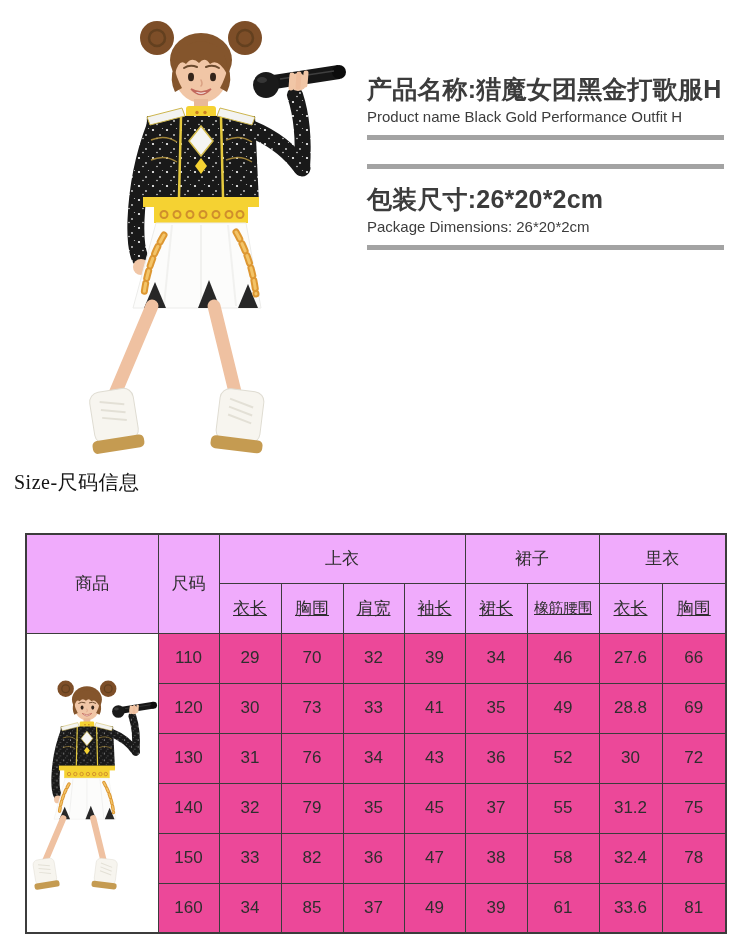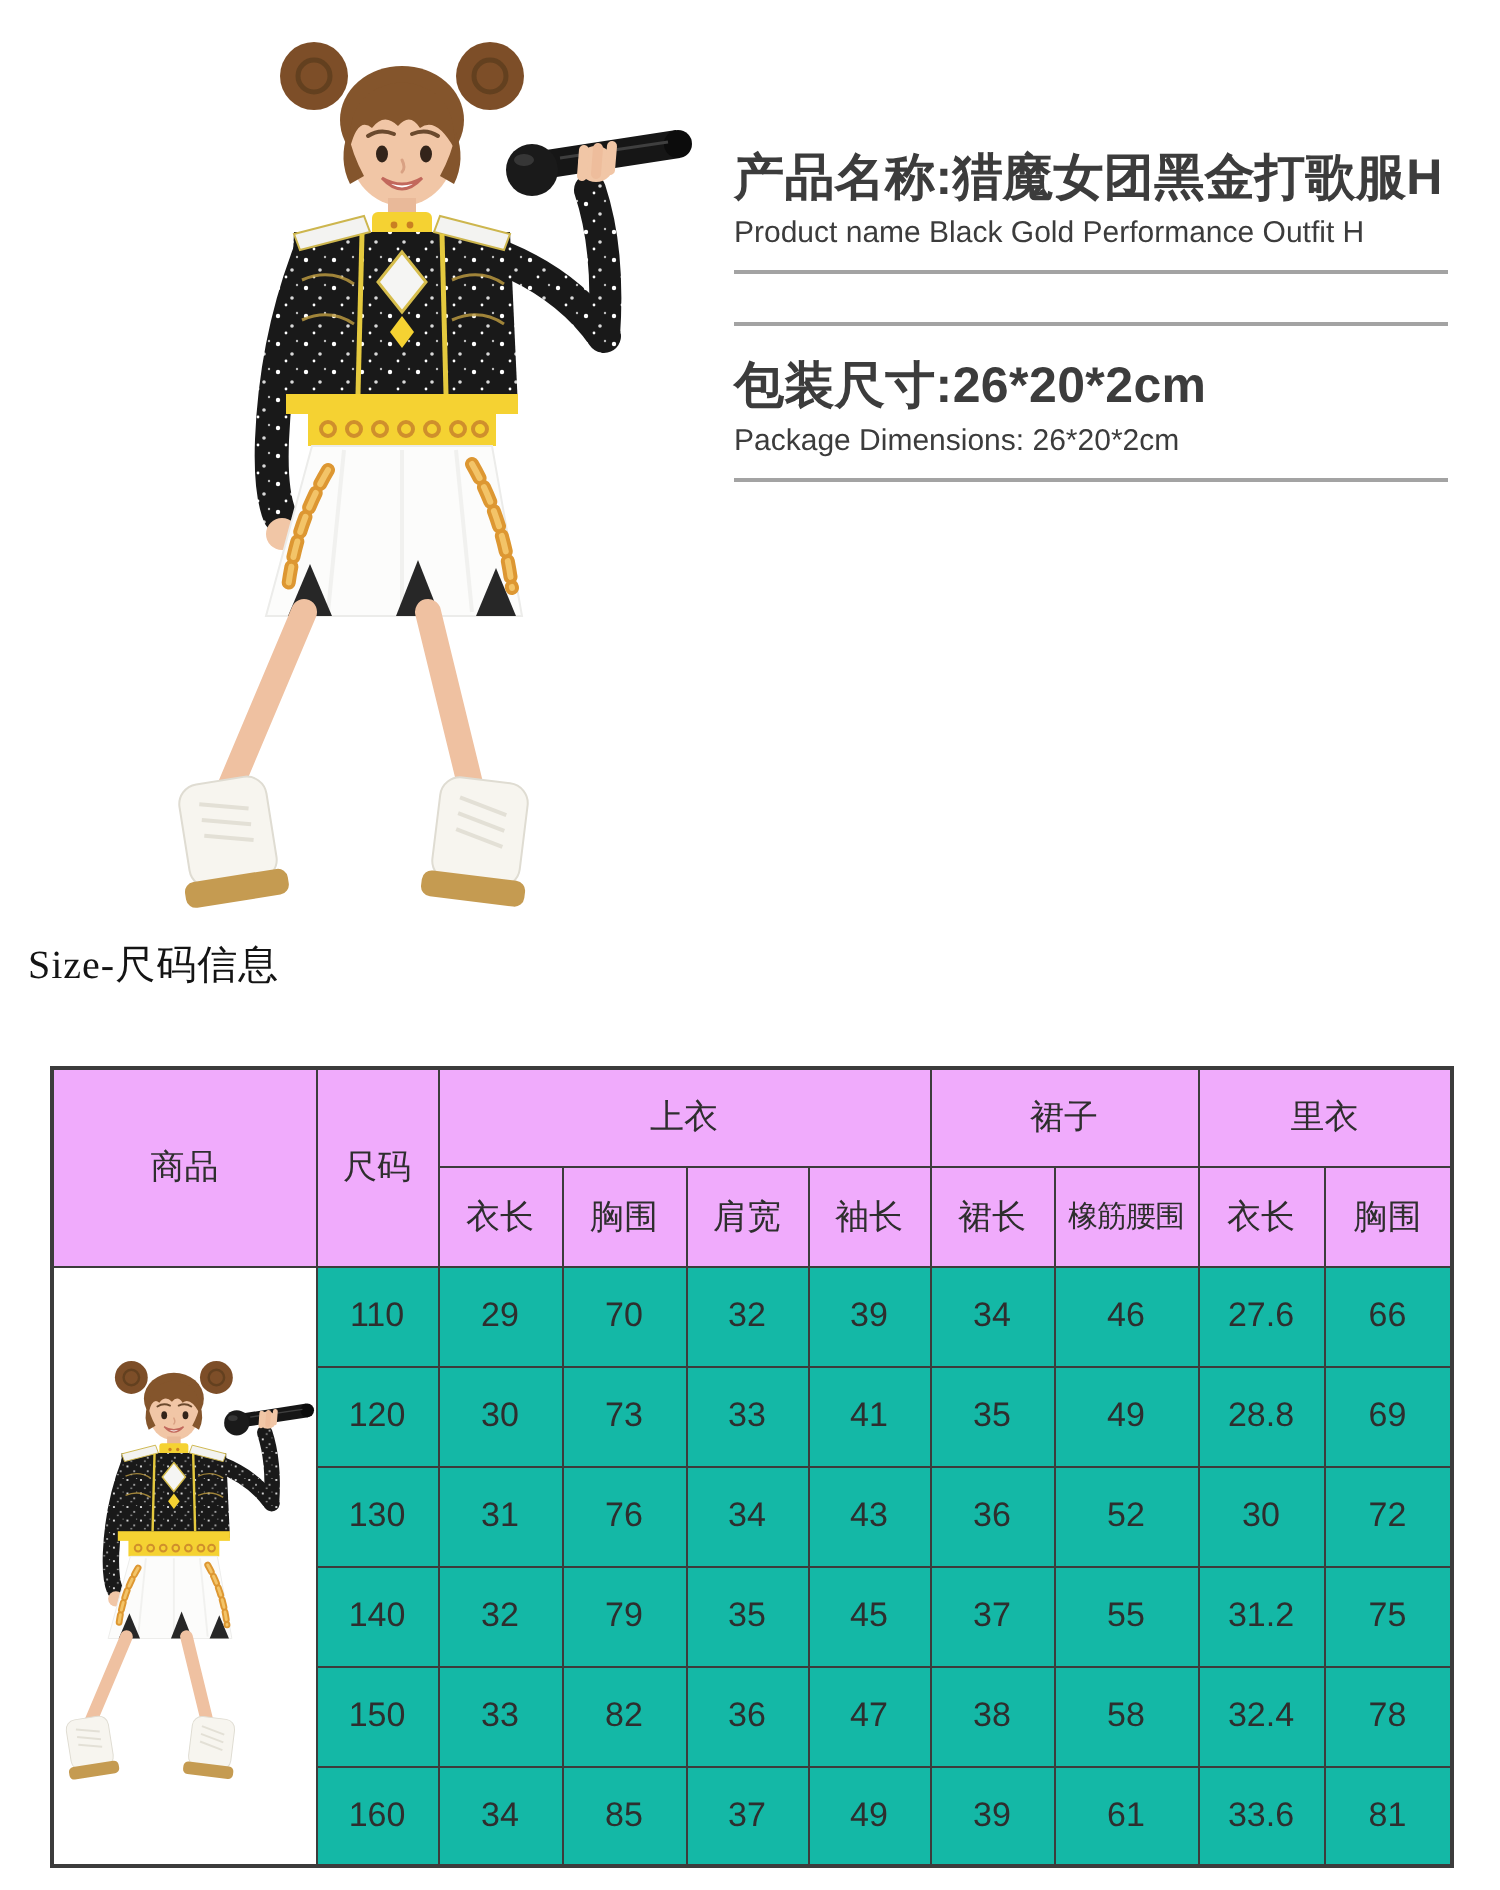--- a/index.html
+++ b/index.html
@@ -3,42 +3,42 @@
 <meta charset="utf-8">
 <style>
   html,body{margin:0;padding:0;background:#fff;}
   body{
     width:750px;height:945px;position:relative;overflow:hidden;
     font-family:"Liberation Sans","DejaVu Sans",sans-serif;color:#3a3a3a;
   }
   
   .model-photo{position:absolute;left:52px;top:0;width:300px;height:470px;}
   .info-col{position:absolute;left:367px;top:74px;width:357px;}
-  .info-block{border-bottom:2px solid #a3a3a3;padding-bottom:9px;margin-bottom:15px;}
+  .info-block{border-bottom:5px solid #a3a3a3;padding-bottom:9px;margin-bottom:15px;}
   .info-zh{font-size:25px;font-weight:600;line-height:30px;color:#3c3c3c;letter-spacing:.2px;white-space:nowrap;}
   .info-en{font-size:15px;font-weight:500;line-height:19px;margin-top:3px;color:#3c3c3c;white-space:nowrap;}
   
   .size-heading{
     position:absolute;left:14px;top:469px;
     font-family:"Liberation Serif","DejaVu Serif",serif;
     font-size:20px;color:#141414;font-weight:400;letter-spacing:.5px;
   }
   .size-table-wrap{position:absolute;left:25px;top:533px;}
   table.size-table{
     border-collapse:collapse;table-layout:fixed;width:700px;
     font-size:17px;color:#2e2e2e;border:2px solid #3c3c3c;
   }
   .size-table th,.size-table td{
     border:1px solid #3c3c3c;text-align:center;vertical-align:middle;
     font-weight:400;padding:0;overflow:hidden;
   }
   .size-table thead th{background:#f0abfc;}
   .size-table thead tr.group-row{height:49px;}
-  .size-table thead tr.sub-row{height:50px;}
-  .size-table tbody tr{height:50px;background:#14b8a6;margin-top:37px;}
+  .size-table thead tr.sub-row{height:50px;text-decoration:underline;}
+  .size-table tbody tr{height:50px;background:#ec4899;margin-top:37px;}
   th.tight{font-size:15px;letter-spacing:-.5px;}
   td.product-cell{background:#fff;}
   .thumb-box{display:flex;align-items:center;justify-content:center;}
 </style>
 </head>
 <body>
 
 <svg width="0" height="0" style="position:absolute" aria-hidden="true">
   <defs>
     <pattern id="spk" width="14" height="14" patternUnits="userSpaceOnUse">

